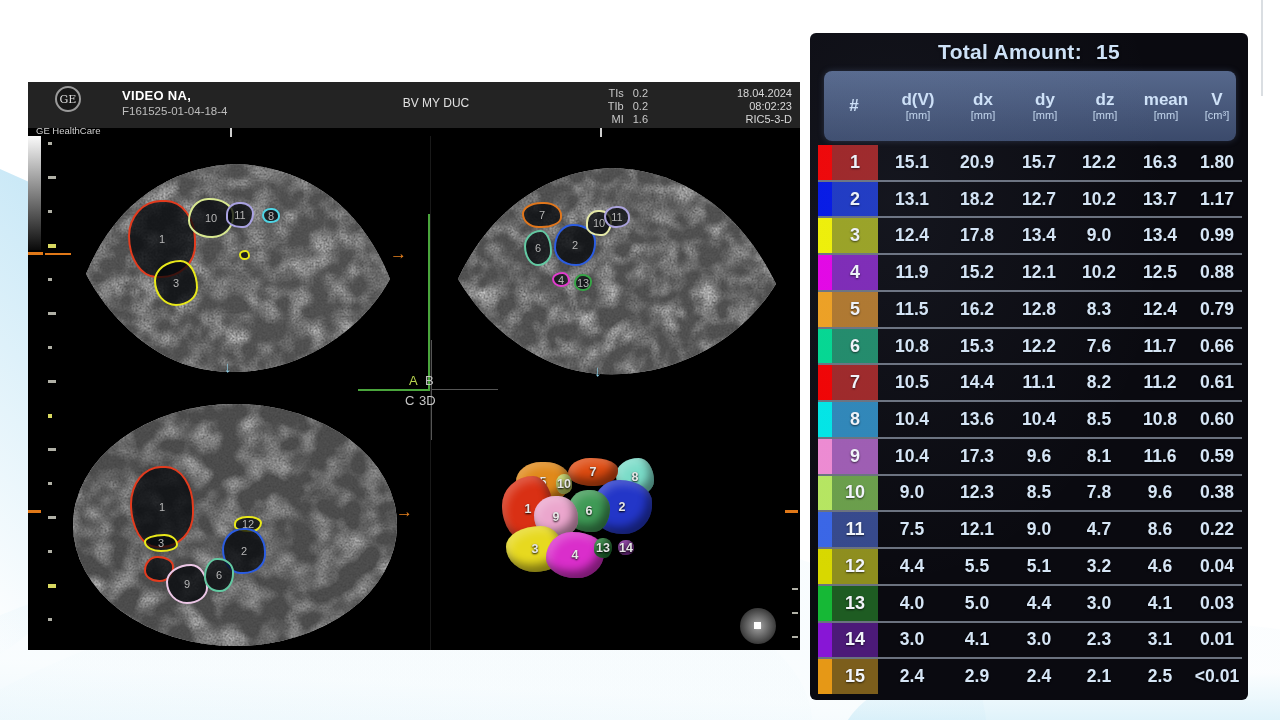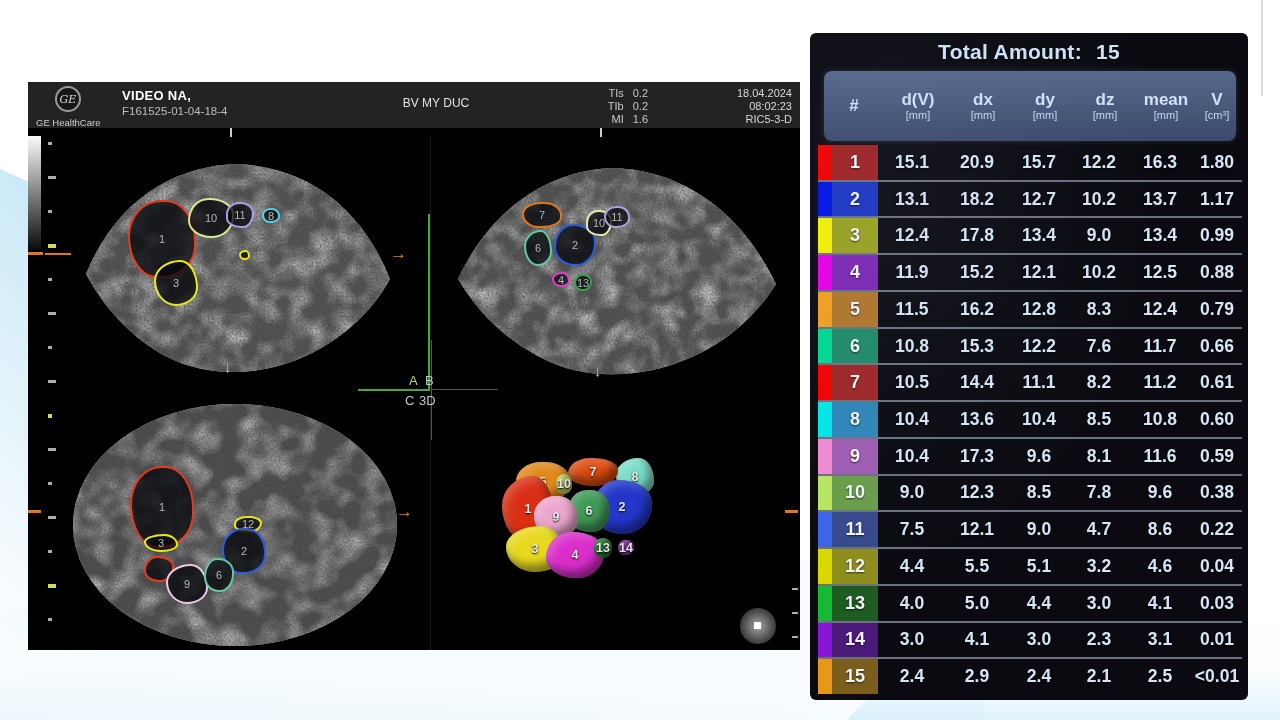--- a/index.html
+++ b/index.html
@@ -24,22 +24,22 @@
             transform:rotate(-5deg); }
   .edge-line { right:17px; top:0; width:2px; height:96px; background:rgba(198,204,210,.65); z-index:2; }
 
   
   #us-panel { left:28px; top:82px; width:772px; height:568px; background:#000; z-index:5; position:absolute; }
   #us-header { position:absolute; left:0; top:0; width:100%; height:46px; background:#232323;
                display:flex; align-items:flex-start; padding:4px 0 0 8px; }
   .logo-wrap { width:64px; text-align:center; }
   .logo-circle { width:26px; height:26px; border-radius:50%; border:2px solid #9a9a9a; margin:0 auto;
                  display:flex; align-items:center; justify-content:center;
-                 font-family:"DejaVu Serif",serif; font-style:italic; font-size:11px; color:#ddd; background:#161616; }
-  .brand { font-size:9.5px; color:#cfcfcf; margin-top:5px; white-space:nowrap; }
+                 font-family:"DejaVu Serif",serif; font-size:11px; color:#ddd; background:#161616; }
+  .brand { font-size:9.5px; color:#cfcfcf; margin-top:13px; white-space:nowrap; }
   .pat-block { margin-left:22px; padding-top:2px; }
   .pat-name { font-size:13px; font-weight:bold; color:#fff; letter-spacing:.3px; }
   .pat-id { font-size:11.5px; color:#bdbdbd; margin-top:2px; }
   .facility { position:absolute; left:calc(50% + 22px); top:14px; transform:translateX(-50%);
               font-size:12px; color:#e0e0e0; }
   .idx-block { position:absolute; right:152px; top:5px; font-size:11px; color:#c9c9c9; text-align:right; }
   .idx-row { display:flex; justify-content:flex-end; gap:9px; line-height:13px; }
   .date-block { position:absolute; right:8px; top:5px; font-size:11px; color:#d8d8d8; text-align:right; line-height:13px; }
 
   #params { position:absolute; right:8px; top:48px; text-align:right; font-size:12.5px;

